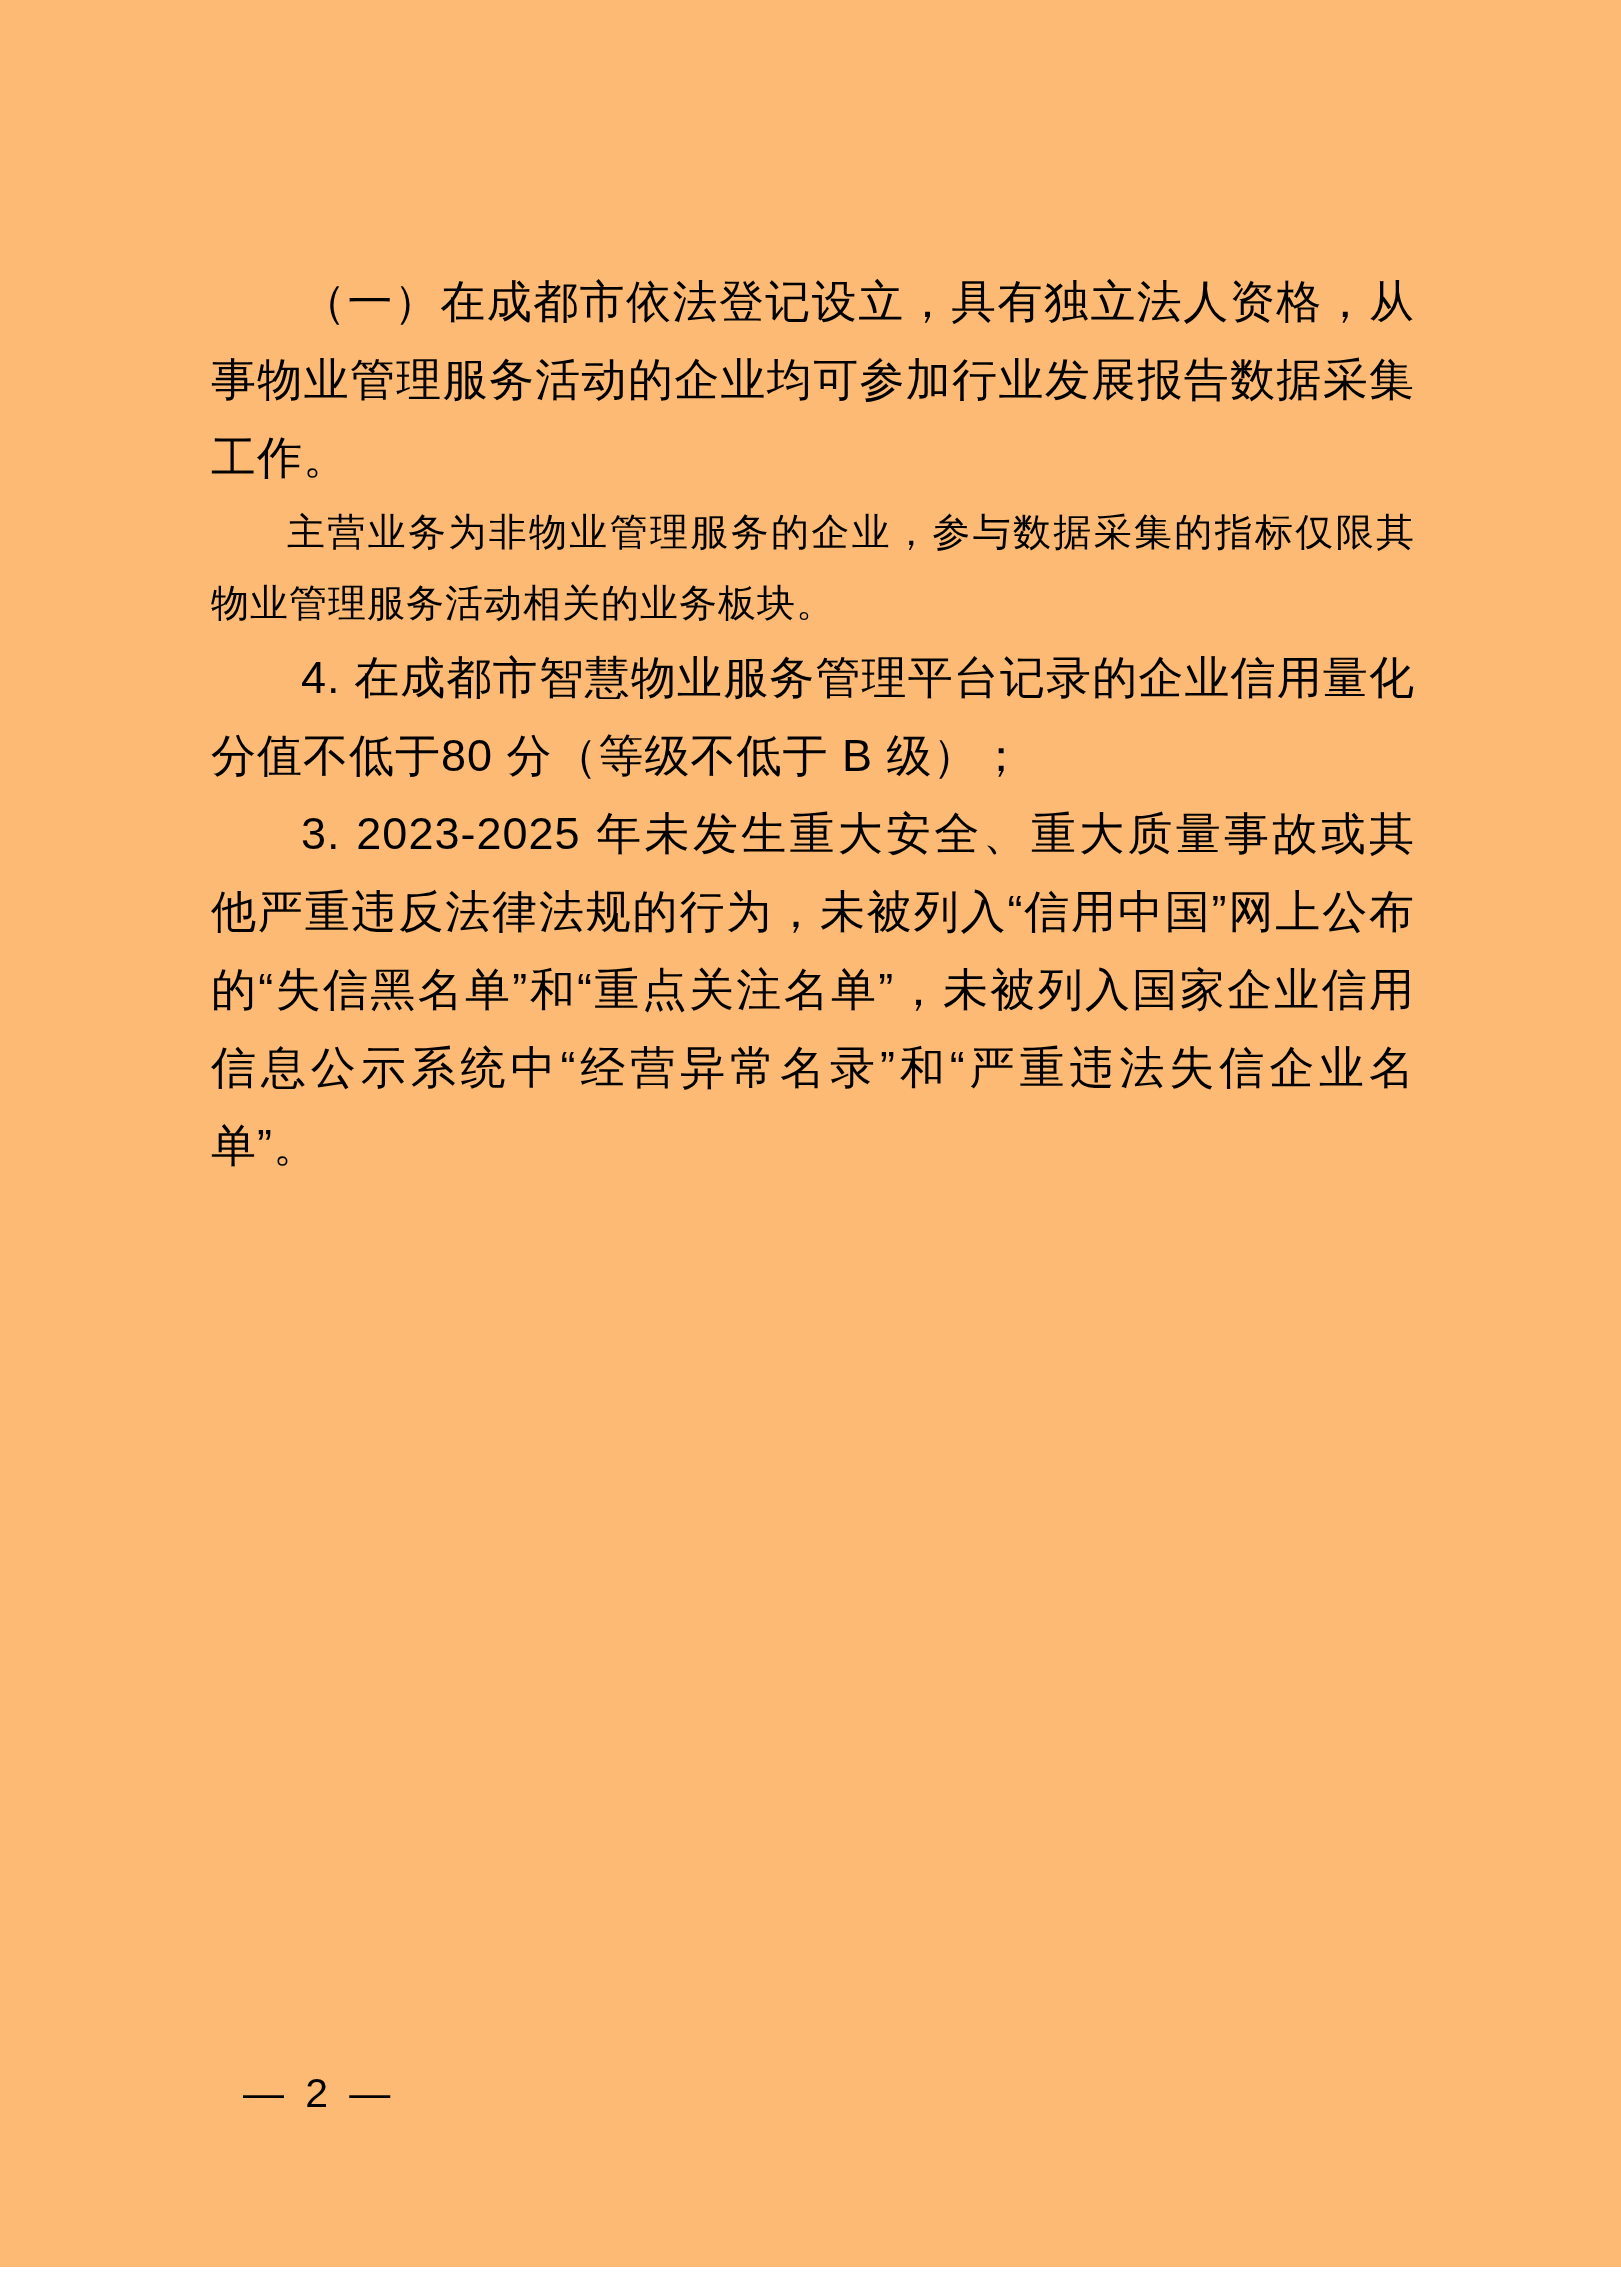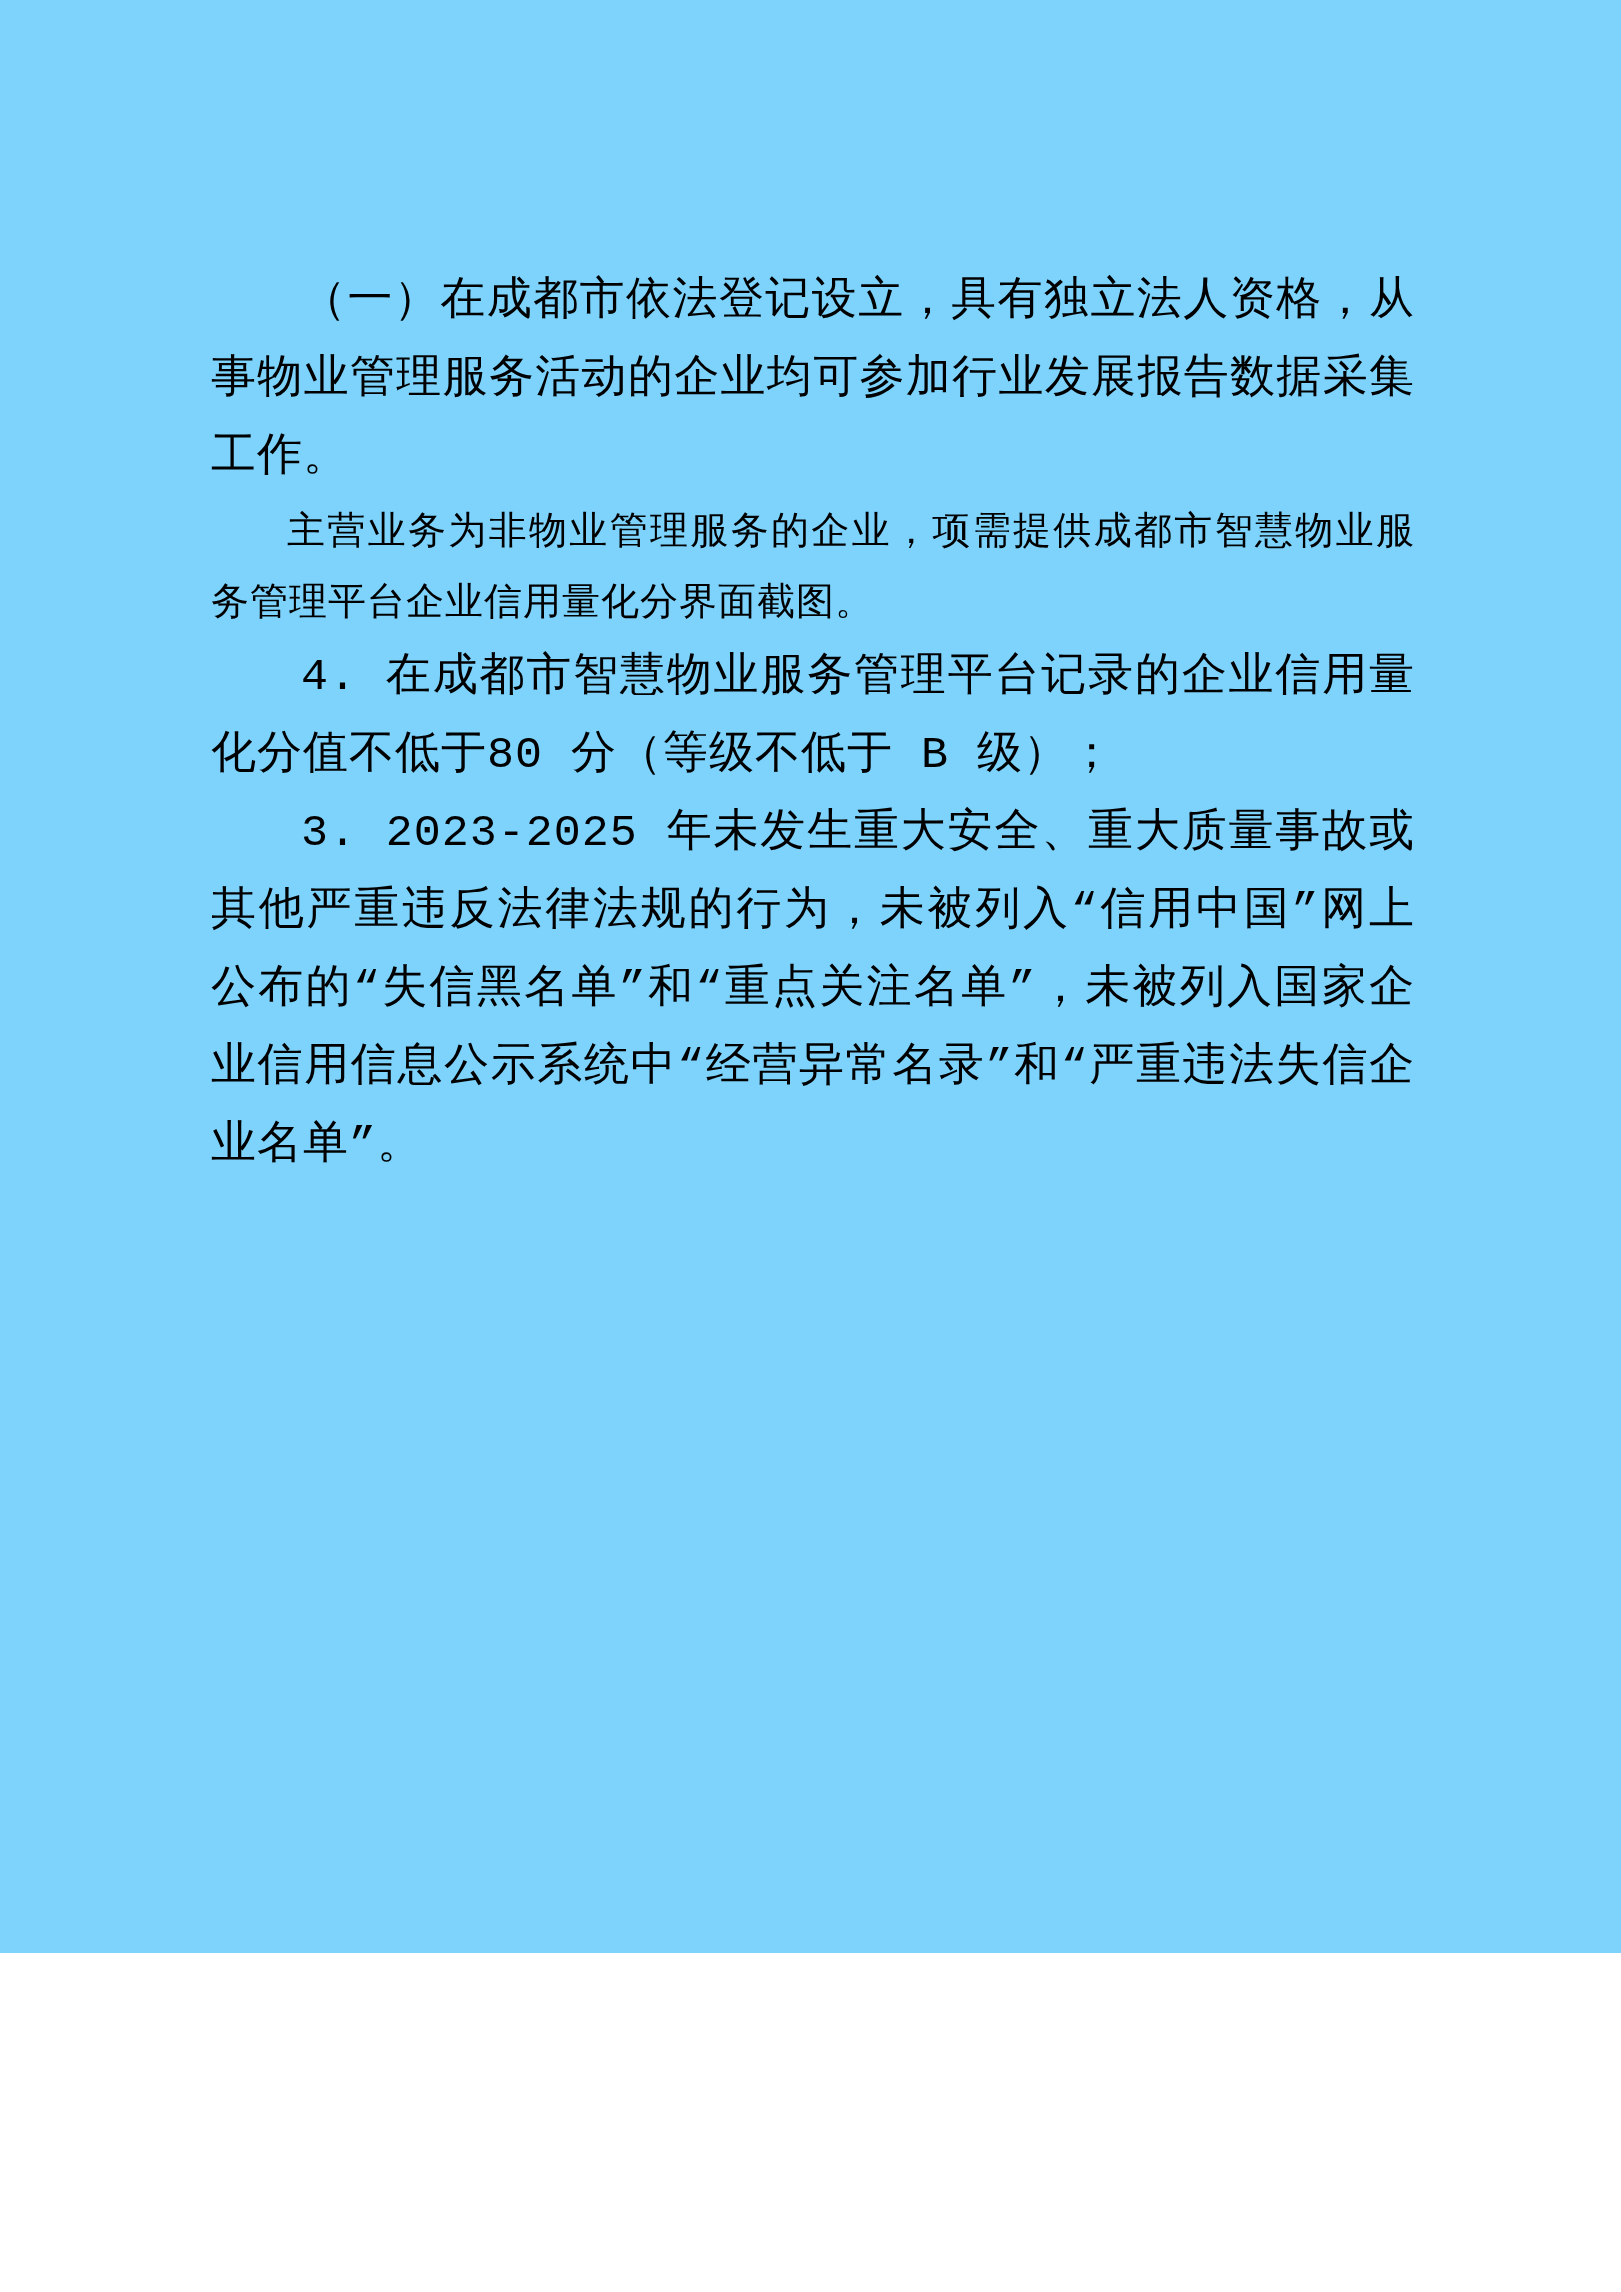--- a/index.html
+++ b/index.html
@@ -3,24 +3,24 @@
 <meta charset="utf-8">
 <style>
   html, body {
     margin: 0;
     padding: 0;
     background: #ffffff;
   }
   .page {
     position: relative;
     width: 1621px;
-    height: 1953px;
-    background: #7dd3fc;
+    height: 2267px;
+    background: #fdba74;
     color: #000000;
-    font-family: Liberation Mono, monospace;
+    font-family: Liberation Sans, sans-serif;
     overflow: hidden;
   }
   .content {
     position: absolute;
     left: 211px;
     top: 263px;
     width: 1204px;
   }
   p.para {
     margin: 0;
@@ -55,21 +55,21 @@
 </head>
 <body>
 
 <div class="page">
   <div class="content">
 
     <p class="para main"><span>（一）在成都市依法登记设立，具有独立法人资格，从事物业管理服务活动的企业均可参加行业发展报告数据采集工作。</span></p>
 
 
 
-    <p class="para note"><span>主营业务为非物业管理服务的企业，项需提供成都市智慧物业服务管理平台企业信用量化分界面截图。</span></p>
+    <p class="para note"><span>主营业务为非物业管理服务的企业，参与数据采集的指标仅限其物业管理服务活动相关的业务板块。</span></p>
 
 
 
     <p class="para main"><span>4. 在成都市智慧物业服务管理平台记录的企业信用量化分值不低于80 分（等级不低于 B 级）；</span></p>
 
     <p class="para main"><span>3. 2023-2025 年未发生重大安全、重大质量事故或其他严重违反法律法规的行为，未被列入“信用中国”网上公布的“失信黑名单”和“重点关注名单”，未被列入国家企业信用信息公示系统中“经营异常名录”和“严重违法失信企业名单”。</span></p>
 
 
   </div>
 

